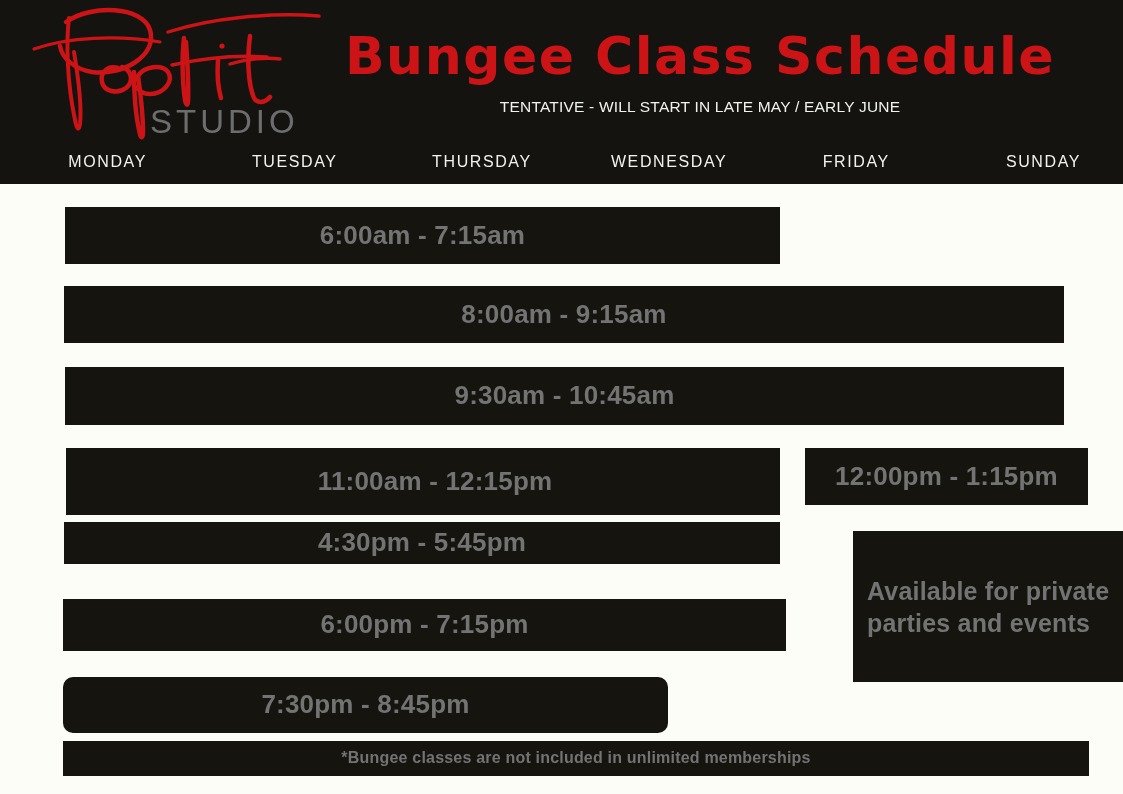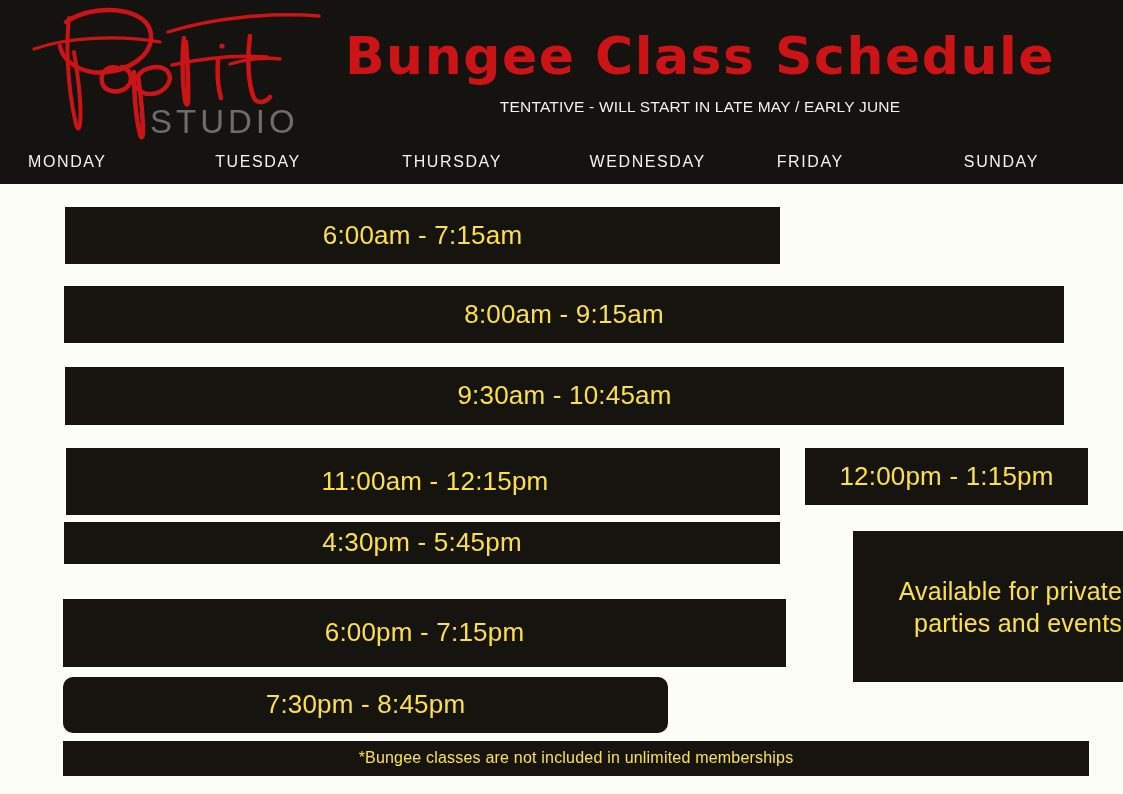--- a/index.html
+++ b/index.html
@@ -76,40 +76,40 @@
   #days {
     position: absolute;
     left: 0;
     top: 148px;
     width: 1123px;
     height: 30px;
     display: flex;
   }
   .day {
     flex: 1 1 0;
-    text-align: left;
+    text-align: center;
     color: #f3f2ee;
     font-size: 16px;
     letter-spacing: 1.6px;
     line-height: 28px;
     white-space: nowrap;
     margin-left: 28px;
   }
 
   
   .blk {
     position: absolute;
     background: #15140f;
-    color: #fde047;
+    color: #737373;
     display: flex;
     align-items: center;
     justify-content: center;
-    text-align: right;
+    text-align: left;
     font-size: 26px;
-    font-weight: 400;
+    font-weight: 700;
     letter-spacing: 0.2px;
     box-sizing: border-box;
     line-height: 1.28;
   }
   .blk.two-line { font-size: 25px; }
   .footer-note {
     font-size: 16px;
   }
 </style>
 </head>
@@ -167,21 +167,21 @@
   <div class="blk" style="left:65px;  top:207px; width:715px; height:57px;">6:00am - 7:15am</div>
 
   <div class="blk" style="left:64px;  top:286px; width:1000px; height:57px;">8:00am - 9:15am</div>
 
   <div class="blk" style="left:65px;  top:367px; width:999px; height:58px;">9:30am - 10:45am</div>
 
   <div class="blk" style="left:66px;  top:448px; width:714px; height:67px;padding-left:24px;">11:00am - 12:15pm</div>
 
   <div class="blk" style="left:64px;  top:522px; width:716px; height:42px;">4:30pm - 5:45pm</div>
 
-  <div class="blk" style="left:63px;  top:599px; width:723px; height:68px;">6:00pm - 7:15pm</div>
+  <div class="blk" style="left:63px;  top:599px; width:723px; height:52px;">6:00pm - 7:15pm</div>
 
   <div class="blk" style="left:63px;  top:677px; width:605px; height:56px;border-radius:10px;">7:30pm - 8:45pm</div>
 
   <div class="blk" style="left:805px; top:448px; width:283px; height:57px;">12:00pm - 1:15pm</div>
 
   <div class="blk two-line" style="left:853px; top:531px; width:283px; height:151px; padding:0 14px;">Available for private parties and events</div>
 
   <div class="blk footer-note" style="left:63px; top:741px; width:1026px; height:35px;">*Bungee classes are not included in unlimited memberships</div>
 
 </div>

